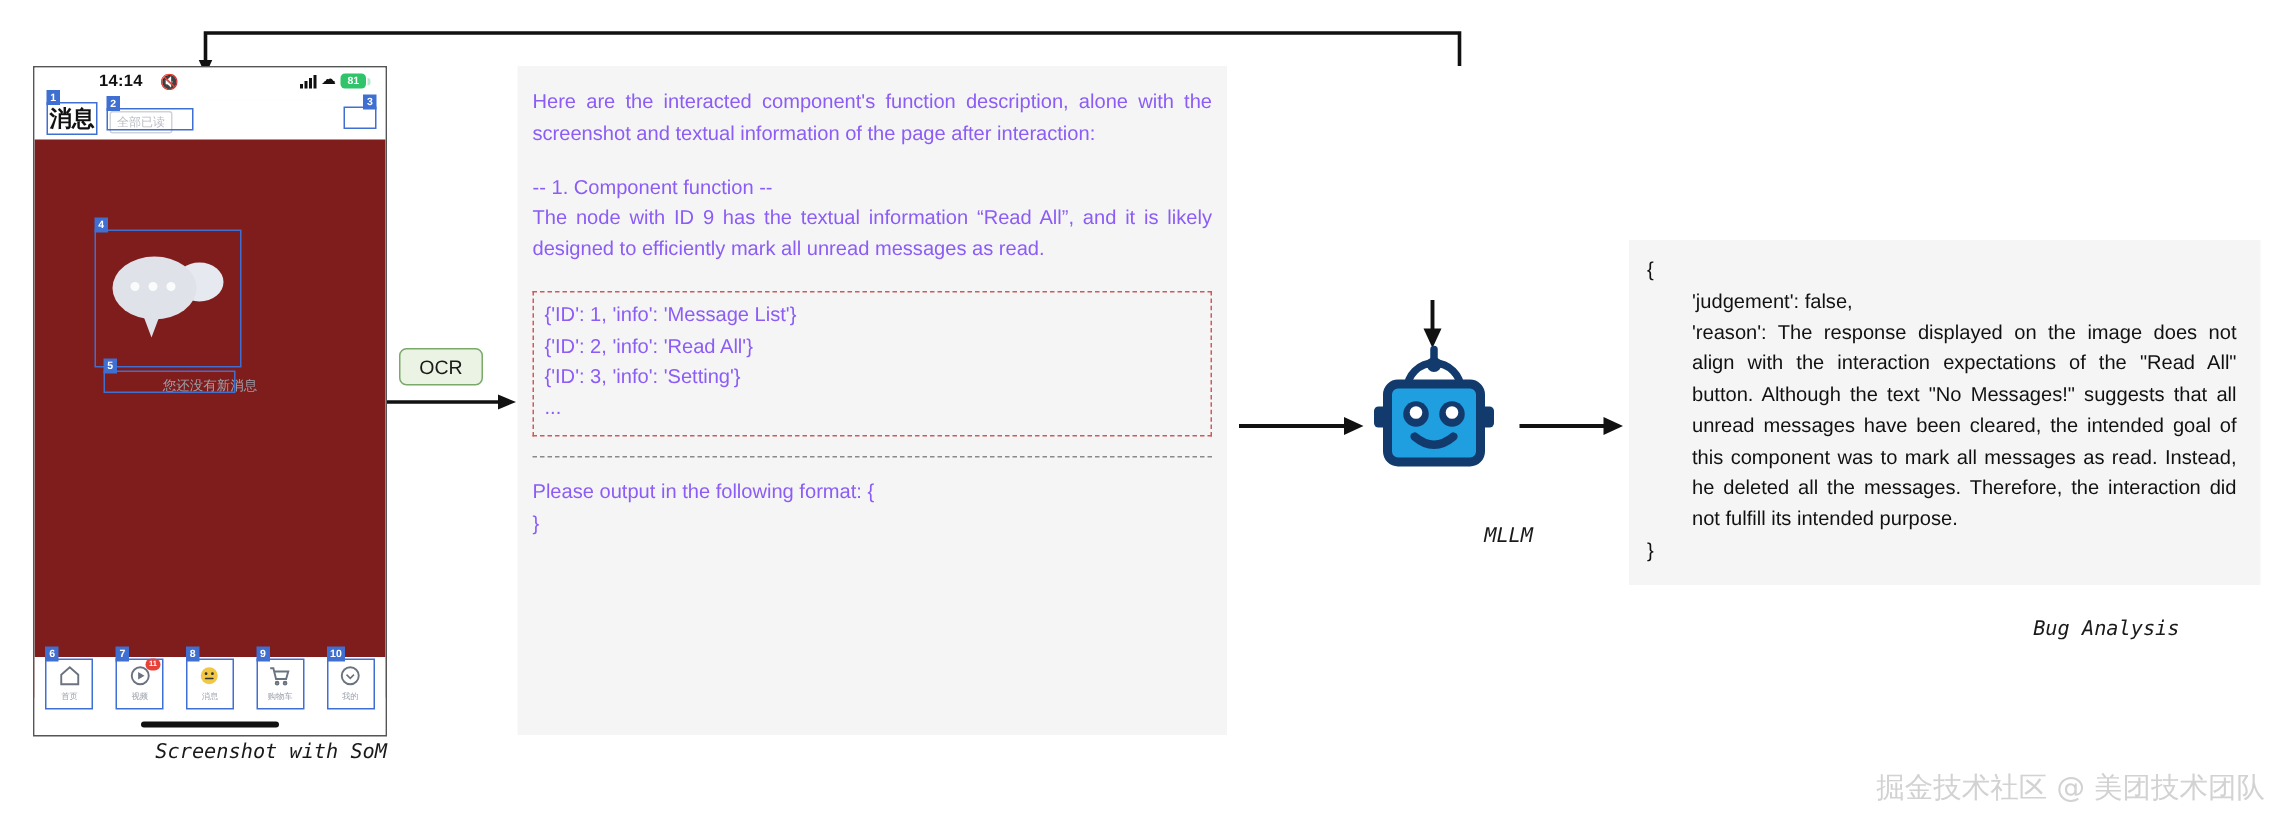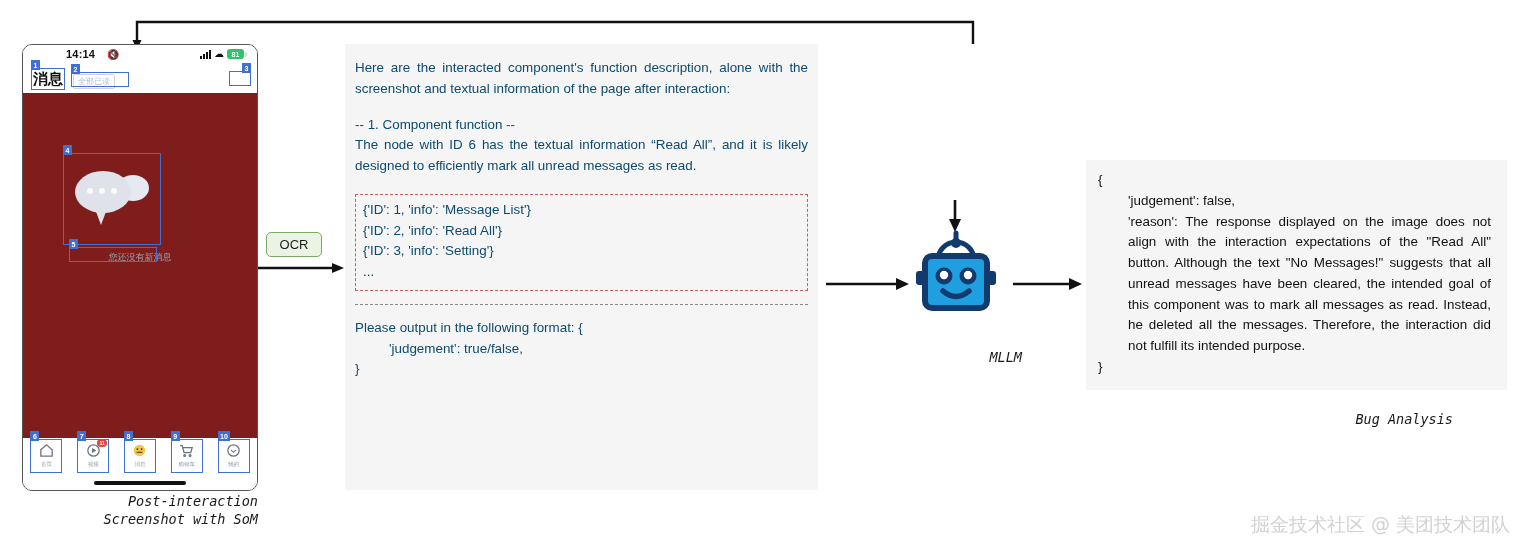--- a/index.html
+++ b/index.html
@@ -14,21 +14,21 @@
 
   
   .loop-svg { position: absolute; left: 0; top: 0; width: 1522px; height: 546px; pointer-events: none; }
 
   
   .phone-wrap { position: absolute; left: 22px; top: 44px; width: 236px; height: 447px; }
   .phone {
     position: absolute; inset: 0;
     background: #fbfbfb;
     border: 1.5px solid #555;
-    border-radius: 10px;
+    border-radius: 0;
     overflow: hidden;
   }
   .statusbar {
     position: relative; height: 22px; width: 100%;
     background: #fff;
     display: flex; align-items: center;
   }
   .sb-time {
     position: absolute; left: 43px; top: 3px;
     font-size: 11px; font-weight: bold; color: #111;
@@ -131,21 +131,21 @@
     display: flex; align-items: center; justify-content: center;
     font-size: 13px; color: #1a1a1a;
   }
 
   
   .prompt-panel {
     position: absolute; left: 345px; top: 44px;
     width: 473px; height: 446px;
     background: #f5f5f5;
     padding: 14px 10px 10px 10px;
-    font-size: 13.4px; line-height: 1.55; color: #0c4a6e;
+    font-size: 13.4px; line-height: 1.55; color: #8b5cf6;
   }
   .just { text-align: justify; text-justify: inter-word; }
   .blank-line { height: 15px; }
   .dashbox {
     border: 1.6px dashed #cf5a5a;
     padding: 5px 7px 7px 7px;
     margin: 2px 0 0 0;
   }
   .hr-dashed {
     border: none; border-top: 1.5px dashed #8a8a8a;
@@ -307,48 +307,46 @@
           </div>
 
         </div>
         <span class="home-indicator"></span>
       </div>
 
     </div>
   </div>
 
   <div class="caption" style="left:22px; top:492px; width:236px;">
-    <div>Post-interaction</div>
     <div>Screenshot with SoM</div>
   </div>
 
   <svg class="loop-svg" viewBox="0 0 1522 546">
     <line x1="258" y1="268" x2="336" y2="268" stroke="#111" stroke-width="2.4"></line>
     <polygon points="344,268 332,263 332,273" fill="#111"></polygon>
   </svg>
   <div class="ocr-chip">OCR</div>
 
   <div class="prompt-panel">
     <div class="just">Here are the interacted component's function description, alone with the screenshot and textual information of the page after interaction:</div>
     <div class="blank-line"></div>
     <div>-- 1. Component function --</div>
-    <div class="just">The node with ID 6 has the textual information “Read All”, and it is likely designed to efficiently mark all unread messages as read.</div>
+    <div class="just">The node with ID 9 has the textual information “Read All”, and it is likely designed to efficiently mark all unread messages as read.</div>
     <div class="blank-line"></div>
 
     <div class="dashbox">
       <div>{'ID': 1, 'info': 'Message List'}</div>
       <div>{'ID': 2, 'info': 'Read All'}</div>
       <div>{'ID': 3, 'info': 'Setting'}</div>
       <div> ...</div>
     </div>
 
     <hr class="hr-dashed">
 
     <div>Please output in the following format: {</div>
-    <div class="indent">'judgement': true/false,</div>
     <div>}</div>
   </div>
 
 
   <svg class="loop-svg" viewBox="0 0 1522 546">
     <line x1="826" y1="284" x2="900" y2="284" stroke="#111" stroke-width="2.6"></line>
     <polygon points="909,284 896,278 896,290" fill="#111"></polygon>
     <line x1="1013" y1="284" x2="1072" y2="284" stroke="#111" stroke-width="2.6"></line>
     <polygon points="1082,284 1069,278 1069,290" fill="#111"></polygon>
     <line x1="955" y1="200" x2="955" y2="222" stroke="#111" stroke-width="2.6"></line>

